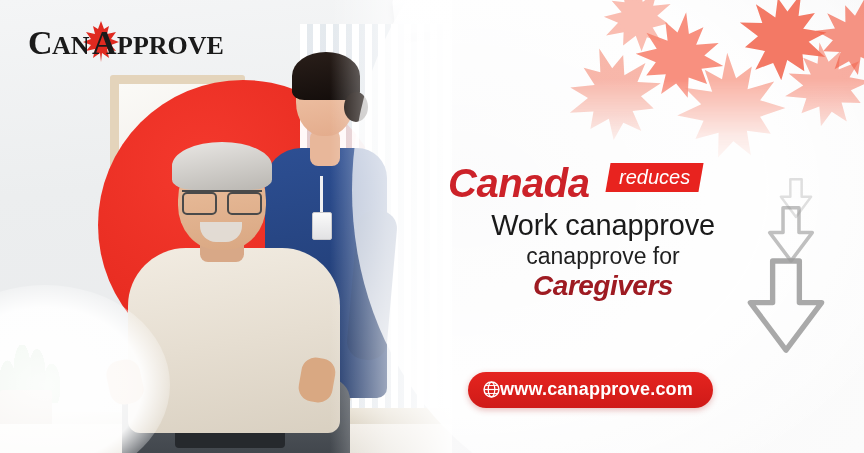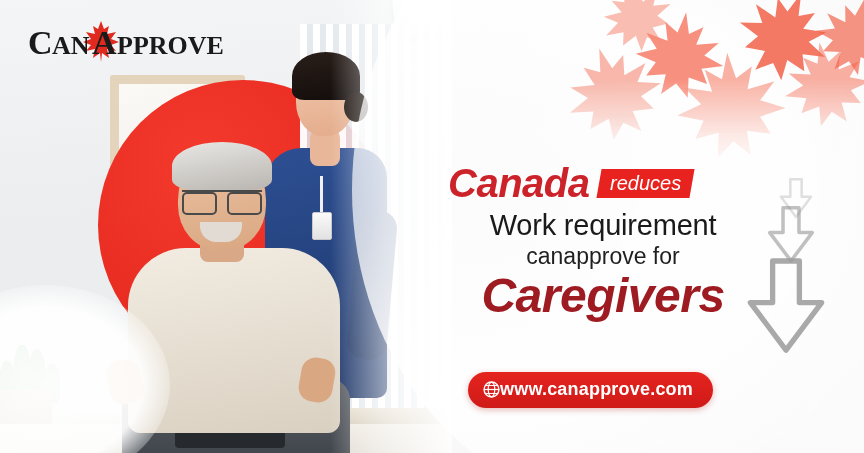--- a/index.html
+++ b/index.html
@@ -192,40 +192,40 @@
     position:absolute; right:0; top:0; width:310px; height:175px; overflow:hidden;
     -webkit-mask-image:linear-gradient(180deg,#000 0%,#000 45%,rgba(0,0,0,.25) 78%,rgba(0,0,0,0) 100%);
     mask-image:linear-gradient(180deg,#000 0%,#000 45%,rgba(0,0,0,.25) 78%,rgba(0,0,0,0) 100%);
   }
   .leaf{ position:absolute; }
   .leaf svg{ display:block; }
 
   
   .content{ position:absolute; left:440px; top:0; width:424px; height:453px; }
   .headline{ position:absolute; left:8px; top:163px; width:310px; text-align:center; }
-  .line1{ display:flex; align-items:center; gap:9px; justify-content:flex-start; }
+  .line1{ display:flex; align-items:flex-start; gap:18px; justify-content:flex-start; }
   .canada{
     font-size:40px; font-weight:bold; font-style:italic; color:#CC2229;
     letter-spacing:-.5px; line-height:1;
   }
   .reduces-badge{
     background:#E8231F; color:#fff; font-size:20px; font-style:italic;
     font-weight:normal; padding:4px 11px 5px 11px; line-height:1;
     transform:skewX(-10deg);
   }
   .reduces-badge span{ display:inline-block; transform:skewX(10deg); }
   .line2{
     font-size:29px; color:#1a1a1a; line-height:1.12; margin-top:6px;
     letter-spacing:-.2px; text-align:center;
   }
   .line3{
     font-size:23px; color:#1f1f1f; line-height:1.15; margin-top:2px; text-align:center;
   }
   .caregivers{
-    font-size:48px; font-weight:bold; font-style:italic; color:#9E1B22;
+    font-size:28px; font-weight:bold; font-style:italic; color:#9E1B22;
     line-height:1.05; margin-top:1px; letter-spacing:-.5px; text-align:center;
   }
 
   
   .url-pill{
     position:absolute; left:28px; top:372px;
     display:inline-flex; align-items:center; gap:0;
     background:linear-gradient(180deg,#e5241f,#cf1a18);
     color:#fff; border-radius:20px; padding:7px 20px 8px 15px;
     font-size:18px; font-weight:bold; letter-spacing:.2px;
@@ -333,21 +333,21 @@
     </div>
   </div>
 
   <div class="content">
 
     <div class="headline">
       <div class="line1">
         <span class="canada">Canada</span>
         <span class="reduces-badge"><span>reduces</span></span>
       </div>
-      <div class="line2">Work requirement</div>
+      <div class="line2">Work canapprove</div>
       <div class="line3">canapprove for</div>
       <div class="caregivers">Caregivers</div>
     </div>
 
     <div class="url-pill">
       <svg class="globe-icon" viewBox="0 0 24 24">
         <circle cx="12" cy="12" r="10.5" fill="none" stroke="#fff" stroke-width="2"></circle>
         <ellipse cx="12" cy="12" rx="4.6" ry="10.5" fill="none" stroke="#fff" stroke-width="1.7"></ellipse>
         <line x1="1.6" y1="12" x2="22.4" y2="12" stroke="#fff" stroke-width="1.7"></line>
         <line x1="3.4" y1="6.4" x2="20.6" y2="6.4" stroke="#fff" stroke-width="1.4"></line>

